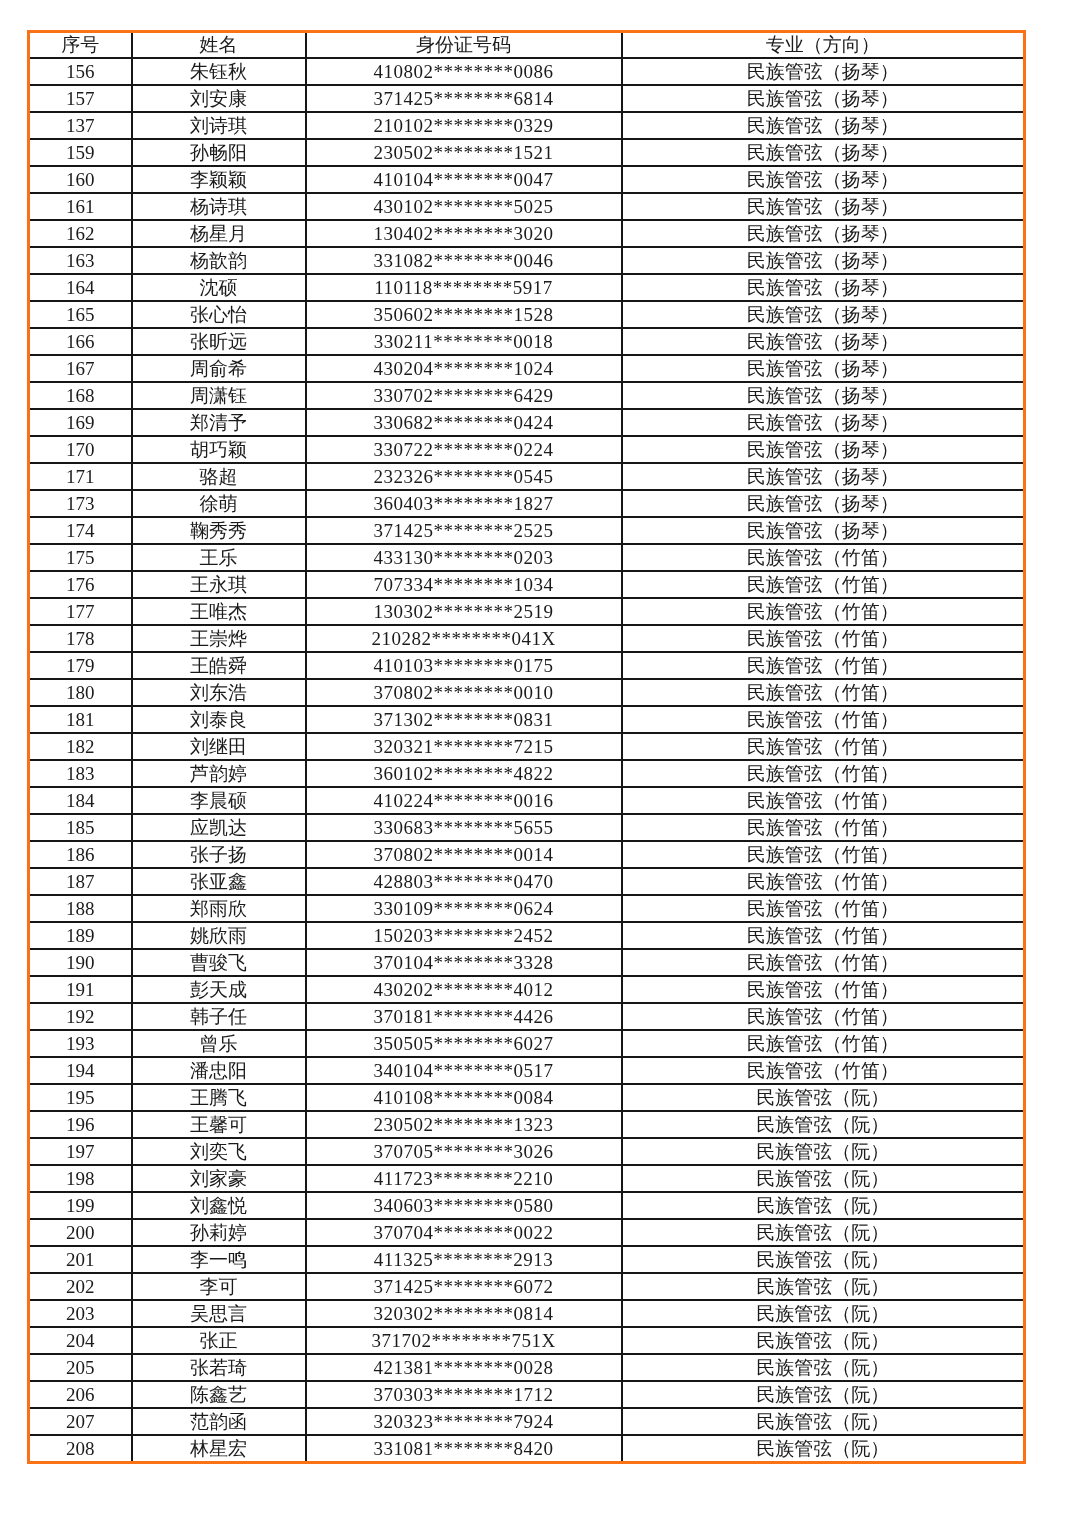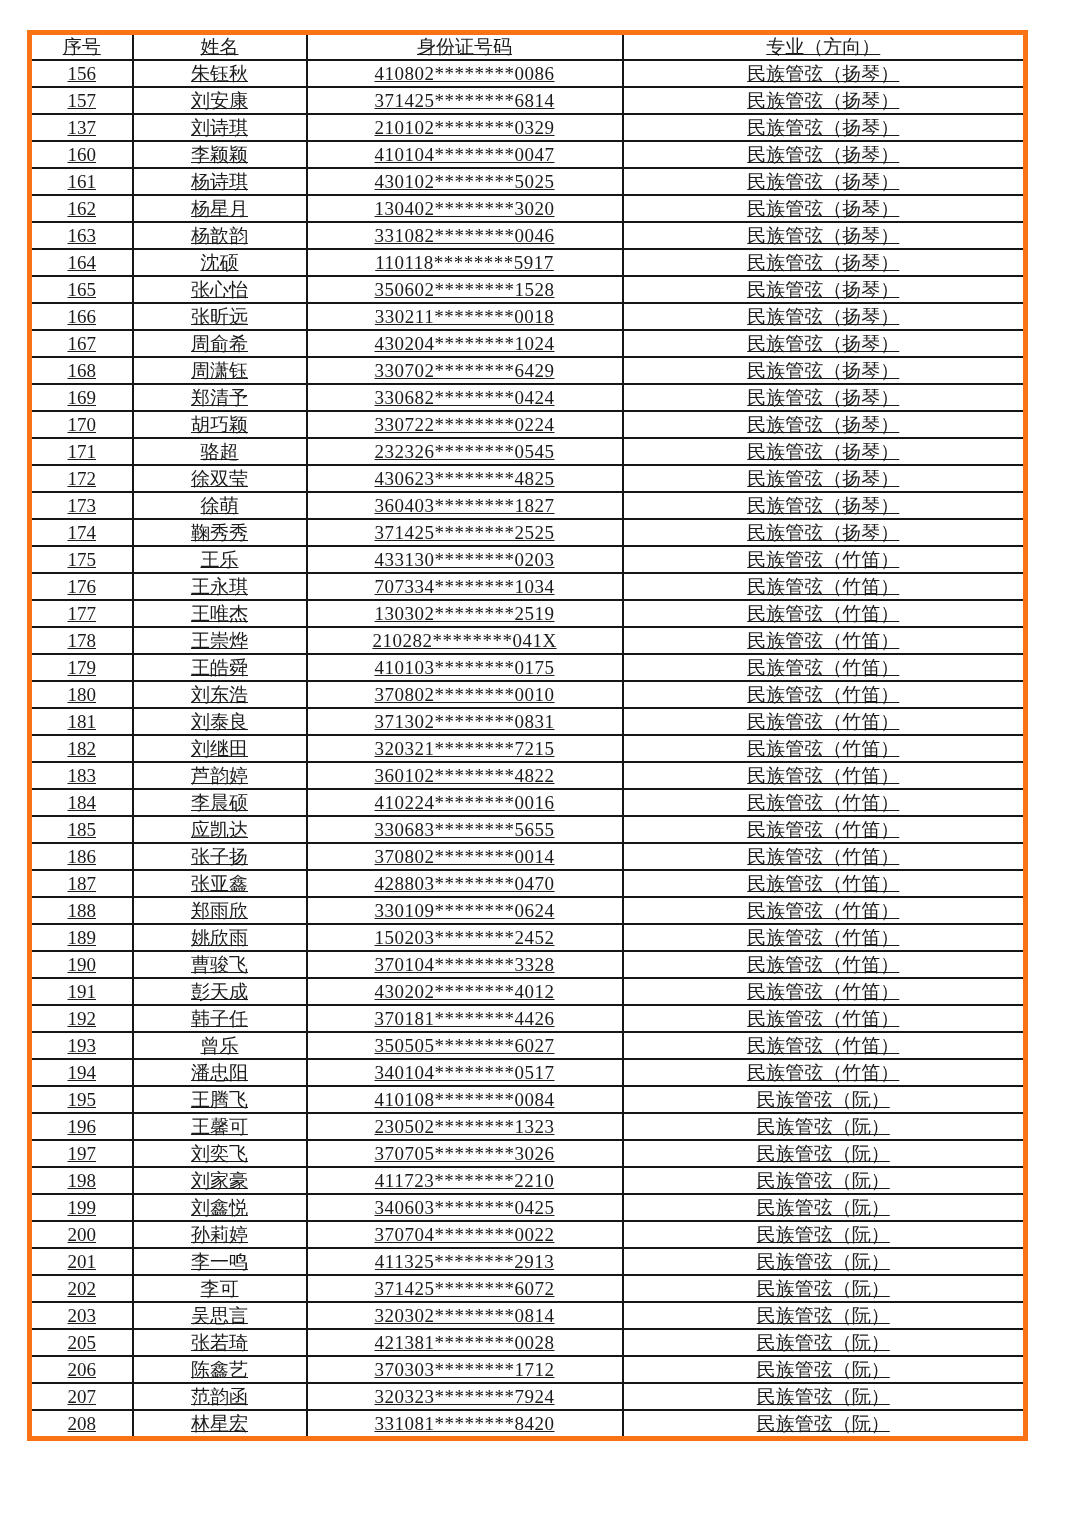--- a/index.html
+++ b/index.html
@@ -44,22 +44,21 @@
     font-size: 19px;
     line-height: 24px;
   }
   table.roster td {
     height: 25px;
     font-size: 19px;
     line-height: 25px;
   }
   
   table.roster {
-    border: 5px solid #f97316;
-    text-decoration: underline;
+    border: 3px solid #f97316;
   }
   td.id-cell {
     letter-spacing: 0.5px;
     margin-top: 46px;
   }
 </style>
 </head>
 <body>
 
 <div class="page">
@@ -91,20 +90,26 @@
           <td class="id-cell">371425********6814</td>
           <td class="major-cell">民族管弦（扬琴）</td>
         </tr>
         <tr>
           <td class="serial-cell">137</td>
           <td class="name-cell">刘诗琪</td>
           <td class="id-cell">210102********0329</td>
           <td class="major-cell">民族管弦（扬琴）</td>
         </tr>
         <tr>
+          <td class="serial-cell">159</td>
+          <td class="name-cell">孙畅阳</td>
+          <td class="id-cell">230502********1521</td>
+          <td class="major-cell">民族管弦（扬琴）</td>
+        </tr>
+        <tr>
           <td class="serial-cell">160</td>
           <td class="name-cell">李颖颖</td>
           <td class="id-cell">410104********0047</td>
           <td class="major-cell">民族管弦（扬琴）</td>
         </tr>
         <tr>
           <td class="serial-cell">161</td>
           <td class="name-cell">杨诗琪</td>
           <td class="id-cell">430102********5025</td>
           <td class="major-cell">民族管弦（扬琴）</td>
@@ -163,26 +168,20 @@
           <td class="id-cell">330722********0224</td>
           <td class="major-cell">民族管弦（扬琴）</td>
         </tr>
         <tr>
           <td class="serial-cell">171</td>
           <td class="name-cell">骆超</td>
           <td class="id-cell">232326********0545</td>
           <td class="major-cell">民族管弦（扬琴）</td>
         </tr>
         <tr>
-          <td class="serial-cell">172</td>
-          <td class="name-cell">徐双莹</td>
-          <td class="id-cell">430623********4825</td>
-          <td class="major-cell">民族管弦（扬琴）</td>
-        </tr>
-        <tr>
           <td class="serial-cell">173</td>
           <td class="name-cell">徐萌</td>
           <td class="id-cell">360403********1827</td>
           <td class="major-cell">民族管弦（扬琴）</td>
         </tr>
         <tr>
           <td class="serial-cell">174</td>
           <td class="name-cell">鞠秀秀</td>
           <td class="id-cell">371425********2525</td>
           <td class="major-cell">民族管弦（扬琴）</td>
@@ -327,21 +326,21 @@
         </tr>
         <tr>
           <td class="serial-cell">198</td>
           <td class="name-cell">刘家豪</td>
           <td class="id-cell">411723********2210</td>
           <td class="major-cell">民族管弦（阮）</td>
         </tr>
         <tr>
           <td class="serial-cell">199</td>
           <td class="name-cell">刘鑫悦</td>
-          <td class="id-cell">340603********0425</td>
+          <td class="id-cell">340603********0580</td>
           <td class="major-cell">民族管弦（阮）</td>
         </tr>
         <tr>
           <td class="serial-cell">200</td>
           <td class="name-cell">孙莉婷</td>
           <td class="id-cell">370704********0022</td>
           <td class="major-cell">民族管弦（阮）</td>
         </tr>
         <tr>
           <td class="serial-cell">201</td>
@@ -352,20 +351,26 @@
         <tr>
           <td class="serial-cell">202</td>
           <td class="name-cell">李可</td>
           <td class="id-cell">371425********6072</td>
           <td class="major-cell">民族管弦（阮）</td>
         </tr>
         <tr>
           <td class="serial-cell">203</td>
           <td class="name-cell">吴思言</td>
           <td class="id-cell">320302********0814</td>
+          <td class="major-cell">民族管弦（阮）</td>
+        </tr>
+        <tr>
+          <td class="serial-cell">204</td>
+          <td class="name-cell">张正</td>
+          <td class="id-cell">371702********751X</td>
           <td class="major-cell">民族管弦（阮）</td>
         </tr>
         <tr>
           <td class="serial-cell">205</td>
           <td class="name-cell">张若琦</td>
           <td class="id-cell">421381********0028</td>
           <td class="major-cell">民族管弦（阮）</td>
         </tr>
         <tr>
           <td class="serial-cell">206</td>

